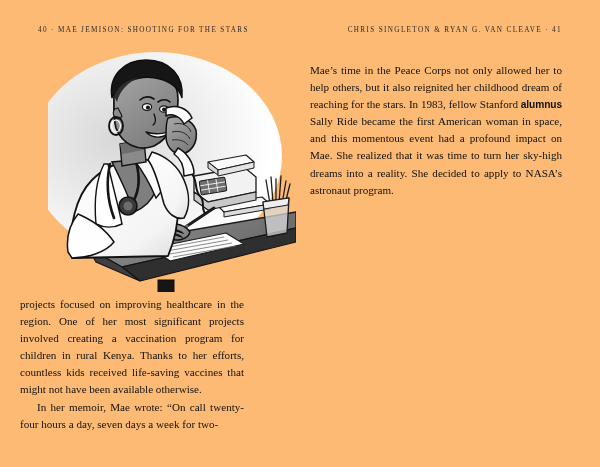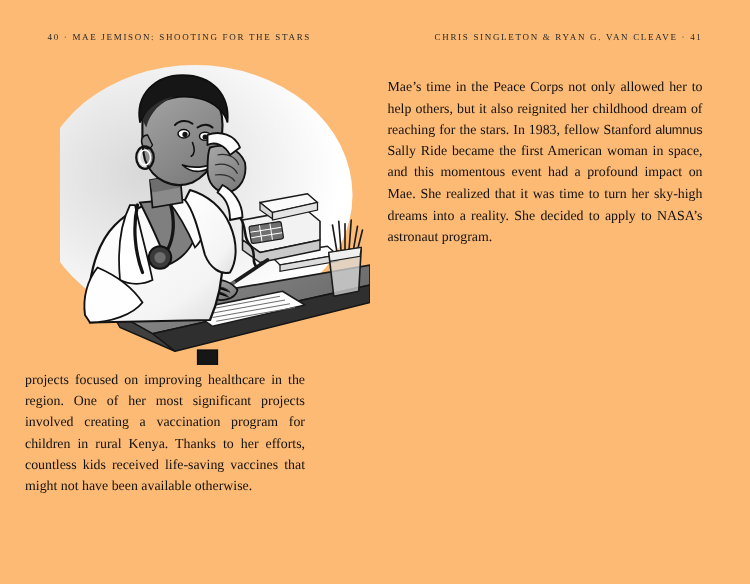--- a/index.html
+++ b/index.html
@@ -43,21 +43,21 @@
     color: #111111;
   }
   .col.left  { left: 20px;  top: 296px; width: 224px; }
   .col.right { left: 310px; top: 62px;  width: 252px; }
 
   .col p { margin: 0; }
   .col p + p { text-indent: 17px; }
 
   .term {
     font-family: "Liberation Sans", sans-serif;
-    font-weight: normal;
+    font-weight: bold;
     font-size: 10.2px;
     letter-spacing: -0.1px;
   }
 
   
   .illustration {
     position: absolute;
     left: 48px;
     top: 52px;
     width: 248px;
@@ -228,19 +228,20 @@
           <path d="M130 96 C138 100 146 110 146 122 L136 124 C136 114 132 106 126 102 Z" fill="#fdfdfd" stroke="#121212" stroke-width="1.5" stroke-linejoin="round"></path>
 
           <path d="M144 122 C150 130 146 138 152 144 C158 150 152 158 158 162" fill="none" stroke="#141414" stroke-width="2"></path>
         </g>
       </g>
     </svg>
   </div>
 
   <div class="col left">
     <p>projects focused on improving healthcare in the region. One of her most significant projects involved creating a vaccination program for children in rural Kenya. Thanks to her efforts, countless kids received life-saving vaccines that might not have been available otherwise.</p>
+    <p>In her memoir, Mae wrote: “On call twenty-four hours a day, seven days a week for two-</p>
   </div>
 
   <div class="col right">
     <p><span>Mae’s time in the Peace Corps not only allowed her to help others, but it also reignited her childhood dream of reaching for the stars. In 1983, fellow Stanford </span><span class="term">alumnus</span><span> Sally Ride became the first American woman in space, and this momentous event had a profound impact on Mae. She realized that it was time to turn her sky-high dreams into a reality. She decided to apply to NASA’s astronaut program.</span></p>
   </div>
 
 </div>
 
 </body></html>

